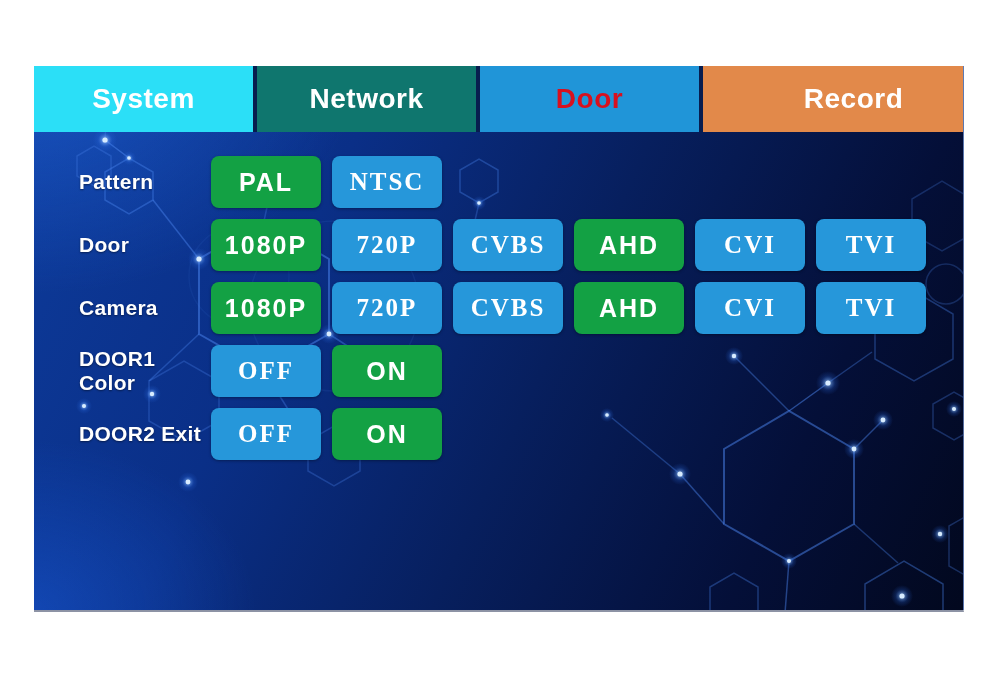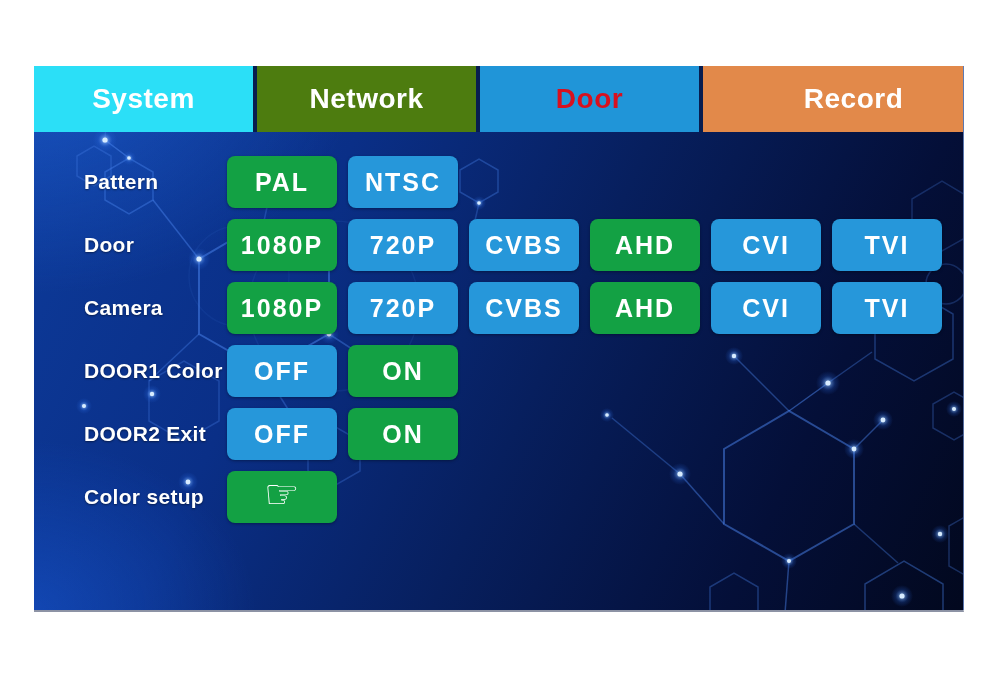--- a/index.html
+++ b/index.html
@@ -33,36 +33,35 @@
   }
   .tab {
     flex: 1; display: flex; align-items: center; justify-content: center;
     font-size: 28px; font-weight: bold; letter-spacing: .5px;
     cursor: default; user-select: none;
   }
 
   .rows { position: absolute; left: 0; top: 94px; right: 0; z-index: 2; }
   .row { display: flex; align-items: center; height: 44px; margin-bottom: 19px; }
   .row-label {
-    width: 177px; box-sizing: border-box; padding-left: 34px;
+    width: 177px; box-sizing: border-box; padding-left: 45px;
     color: #ffffff; font-weight: bold; font-size: 21px; letter-spacing: .3px;
     text-shadow: 0 1px 2px rgba(0,0,0,.45);
     flex: none;
-    margin-left: 16px;
   }
   .btn {
     width: 110px; height: 52px; margin-right: 11px; flex: none;
     border-radius: 8px;
     display: flex; align-items: center; justify-content: center;
     color: #ffffff; font-weight: bold; font-size: 25px; letter-spacing: 2px;
     box-shadow: 0 1px 3px rgba(0,0,0,.35);
     cursor: default; user-select: none;
   }
   .btn.green { background: var(--green, #13a144); }
-  .btn.blue  { background: var(--blue, #2697da); }
+  .btn.blue  { background: var(--blue, #2697da); font-family: Liberation Serif, serif; }
   .btn.icon-btn span {
     font-family: "DejaVu Sans", sans-serif;
     font-size: 40px; font-weight: normal; letter-spacing: 0;
     line-height: 44px; transform: translateY(-3px);
   }
 </style>
 </head>
 <body>
 
 <div class="page">
@@ -151,21 +150,21 @@
           <circle cx="573" cy="349" r="1.8" fill="#d8ecff"></circle>
         <circle cx="700" cy="290" r="9" fill="url(#glowG)"></circle>
           <circle cx="700" cy="290" r="2.2" fill="#d8ecff"></circle>
         <circle cx="445" cy="137" r="7" fill="url(#glowG)"></circle>
           <circle cx="445" cy="137" r="1.8" fill="#d8ecff"></circle>
       </g>
     </svg>
 
     <div class="tabs" id="tabs">
         <div class="tab" style="background: rgb(43, 223, 247); color: rgb(255, 255, 255);">System</div>
-        <div class="tab" style="background: #4d7c0f; color: rgb(255, 255, 255);">Network</div>
+        <div class="tab" style="background: #0f766e; color: rgb(255, 255, 255);">Network</div>
         <div class="tab active" style="background: rgb(32, 149, 216); color: rgb(216, 16, 30);">Door</div>
         <div class="tab" style="background: rgb(226, 137, 74); color: rgb(255, 255, 255); padding-left: 41px;">Record</div>
       </div>
     <div class="rows" id="rows">
         <div class="row">
           <div class="row-label">Pattern</div>
           <div class="btn green">PAL</div>
           <div class="btn blue">NTSC</div>
         </div>
         <div class="row">
@@ -189,21 +188,15 @@
         <div class="row">
           <div class="row-label">DOOR1 Color</div>
           <div class="btn blue">OFF</div>
           <div class="btn green">ON</div>
         </div>
         <div class="row">
           <div class="row-label">DOOR2 Exit</div>
           <div class="btn blue">OFF</div>
           <div class="btn green">ON</div>
         </div>
-        <div class="row">
-          <div class="row-label">Color setup</div>
-          <div class="btn green icon-btn">
-            <span>☞</span>
-          </div>
-        </div>
       </div>
   </div>
 </div>
 
 </body></html>

